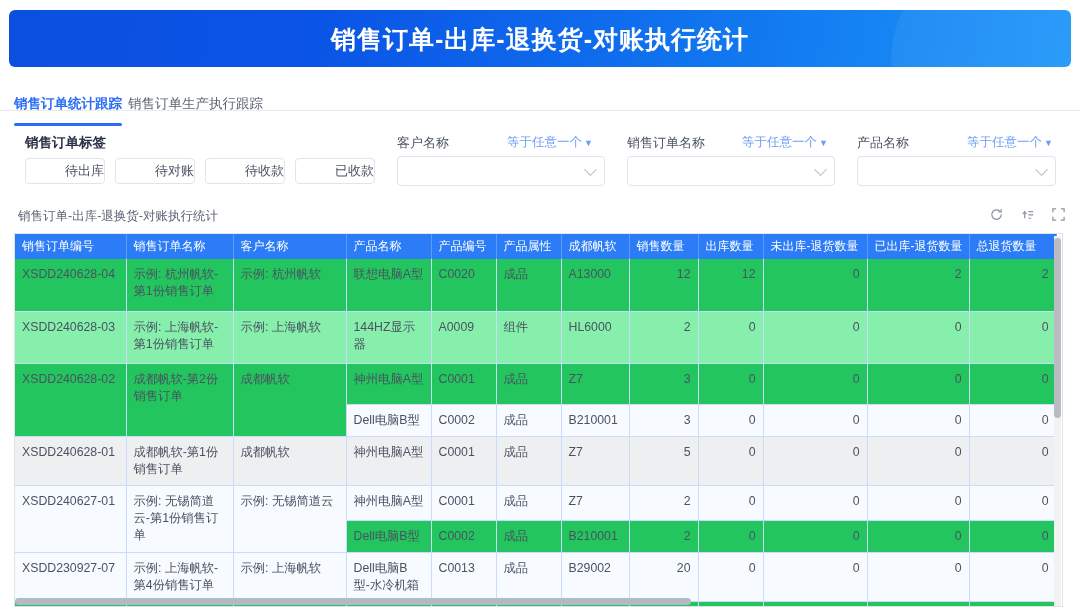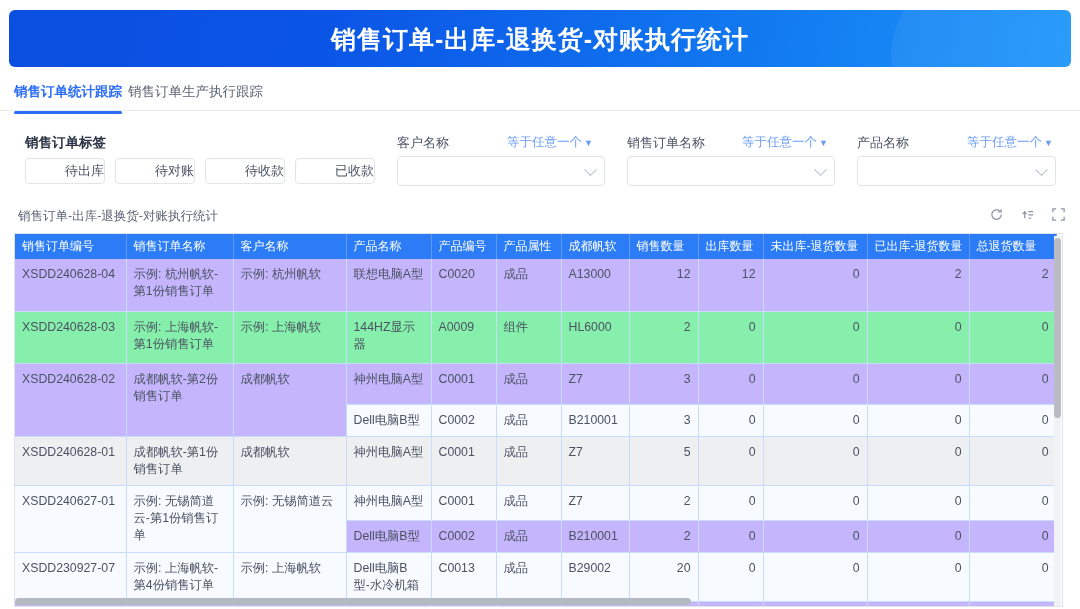--- a/index.html
+++ b/index.html
@@ -28,21 +28,21 @@
     text-align: center; color: #ffffff;
     font-size: 25px; font-weight: bold; letter-spacing: 1px;
   }
 
   
   .tabs {
     position: absolute; left: 0; top: 78px; width: 1080px; height: 33px;
     border-bottom: 1px solid #e8eaee;
   }
   .tab {
-    position: absolute; top: 4px; height: 28px; line-height: 20px;
+    position: absolute; top: 16px; height: 28px; line-height: 20px;
     font-size: 13.5px; color: #5b6373; cursor: pointer; white-space: nowrap;
   }
   .tab.active { color: #2b6df5; font-weight: bold; }
   .tab.active::after {
     content: ""; position: absolute; left: 0; right: 0; bottom: -4px;
     height: 3px; background: #2b6df5; border-radius: 2px;
   }
   #tab0 { left: 14px; }
   #tab1 { left: 128px; }
 
@@ -109,21 +109,21 @@
     text-align: left; padding: 0 7px; height: 25px;
     border-right: 1px solid #5c9bf8; white-space: nowrap;
   }
   table.grid th.num { text-align: left; }
   table.grid td {
     font-size: 12.3px; color: #4b5261; padding: 7px;
     border-right: 1px solid #c9dcfb; border-bottom: 1px solid #c9dcfb;
     vertical-align: top; line-height: 17px; word-break: break-all;
   }
   table.grid td.num { text-align: right; vertical-align: top; }
-  tr.r-blue td { background: #c4b5fd; }
+  tr.r-blue td { background: #22c55e; }
   tr.r-white td { background: #86efac; }
   tr.r-gray td { background: #eeeff1; }
   tr.r-faint td { background: #f7faff; }
 
   
   .vscroll {
     position: absolute; right: 1px; top: 2px; width: 7px; height: 370px;
     background: #f1f2f4;
   }
   .vthumb {

